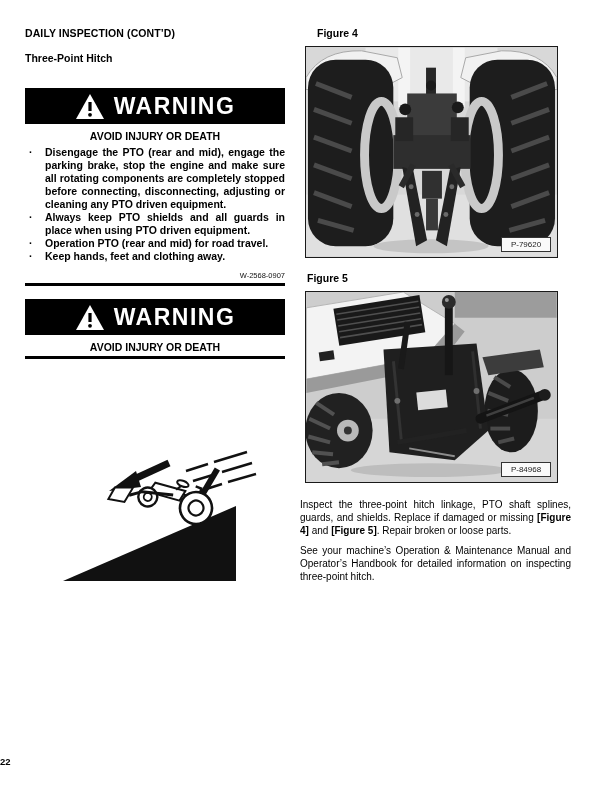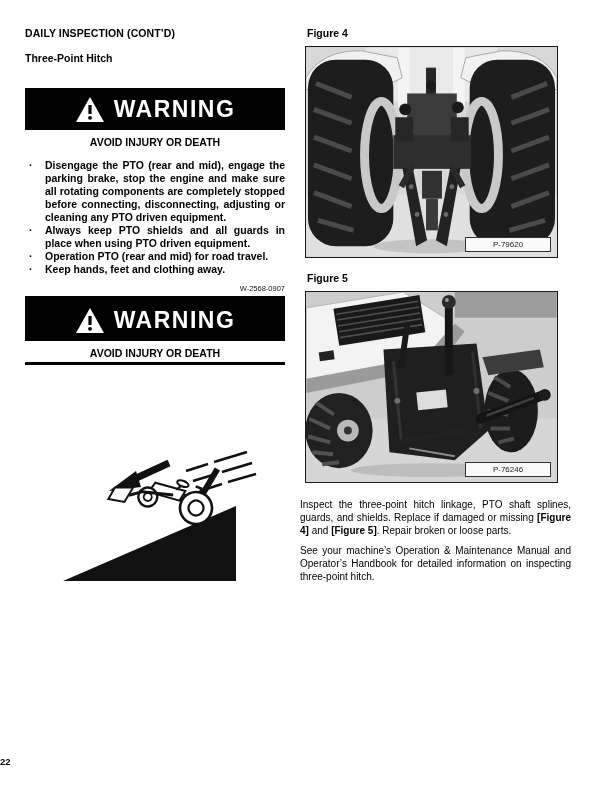--- a/index.html
+++ b/index.html
@@ -15,62 +15,62 @@
 
   
   .section-title { left: 25px; top: 27px; font-size: 10.5px; font-weight: bold; letter-spacing: .1px; }
   .subsection-title { left: 25px; top: 52px; font-size: 10.5px; font-weight: bold; }
 
   
   .warning-box { left: 25px; width: 260px; }
   .warning-box.first { top: 88px; }
   .warning-box.second { top: 299px; }
   .warn-header {
-    background: #000; height: 42px;
+    background: #000; height: 36px;
     display: flex; align-items: center; justify-content: center; gap: 9px;
   }
   .warn-title {
     color: #fff; font-size: 23px; font-weight: bold; letter-spacing: 1.5px;
     font-family: "Liberation Sans", sans-serif;
   }
   .warn-heading {
     text-align: center; font-weight: bold; font-size: 10.5px; margin-top: 6px;
   }
-  .warn-bullets { list-style: none; margin-top: 11px; }
+  .warn-bullets { list-style: none; margin-top: 4px; }
   .warn-bullets li {
     position: relative; padding-left: 20px;
     font-weight: bold; font-size: 10.5px; line-height: 13px;
     text-align: justify;
   }
   .warn-bullets li::before {
     content: "\00B7"; position: absolute; left: 4px; top: 0; font-weight: bold;
   }
   .warn-body {
     margin-top: 4px; font-weight: bold; font-size: 10.5px; line-height: 13px;
     text-align: justify;
   }
   .warn-code { text-align: right; font-size: 7.5px; margin-top: 8px; color: #111; }
   .warn-rule { border-bottom: 3px solid #000; margin-top: 3px; }
 
   
   .rollaway { left: 50px; top: 448px; width: 210px; height: 142px; }
 
   
   .figure-label { font-size: 10.5px; font-weight: bold; }
-  .fig4-label { left: 295px; top: 27px; padding-left: 12px; }
+  .fig4-label { left: 305px; top: 27px; padding-left: 12px; }
   .fig5-label { left: 307px; top: 272px; }
   .photo {
     border: 1.5px solid #1a1a1a; background: #d6d6d6; overflow: hidden;
   }
   .fig4-photo { left: 305px; top: 46px; width: 253px; height: 212px; }
   .fig5-photo { left: 305px; top: 291px; width: 253px; height: 192px; }
   .photo svg { display: block; width: 100%; height: 100%; }
   .photo-code {
     position: absolute; right: 6px; bottom: 5px;
-    width: 86px; height: 15px;
+    width: 50px; height: 15px;
     background: #fafafa; border: 1px solid #333;
     font-size: 8px; color: #222;
     display: flex; align-items: center; justify-content: center;
   }
 
   .body-copy { left: 300px; top: 498px; width: 271px; font-size: 10px; line-height: 13.2px; }
   .body-copy p { text-align: justify; }
   .body-copy p + p { margin-top: 6px; }
   .body-copy b { font-weight: bold; }
 
@@ -282,21 +282,21 @@
       <line x1="92" y1="152" x2="162" y2="140" stroke="#222" stroke-width="5"></line>
       <line x1="104" y1="158" x2="150" y2="166" stroke="#8d8d8d" stroke-width="2"></line>
     </g>
 
     <g>
       <line x1="176" y1="128" x2="240" y2="104" stroke="#141414" stroke-width="10" stroke-linecap="round"></line>
       <circle cx="241" cy="104" r="6" fill="#1c1c1c"></circle>
       <line x1="182" y1="125" x2="230" y2="107" stroke="#3f3f3f" stroke-width="2.5"></line>
     </g>
   </svg>
-  <div class="photo-code">P-76246</div>
+  <div class="photo-code">P-84968</div>
 </div>
 
 <div class="abs body-copy">
   <p><span>Inspect the three-point hitch linkage, PTO shaft splines, guards, and shields. Replace if damaged or missing </span><b>[Figure 4]</b><span> and </span><b>[Figure 5]</b><span>. Repair broken or loose parts.</span></p>
   <p>See your machine’s Operation &amp; Maintenance Manual and Operator’s Handbook for detailed information on inspecting three-point hitch.</p>
 </div>
 
 <div class="abs footer">
   <span>22</span>
 </div>

